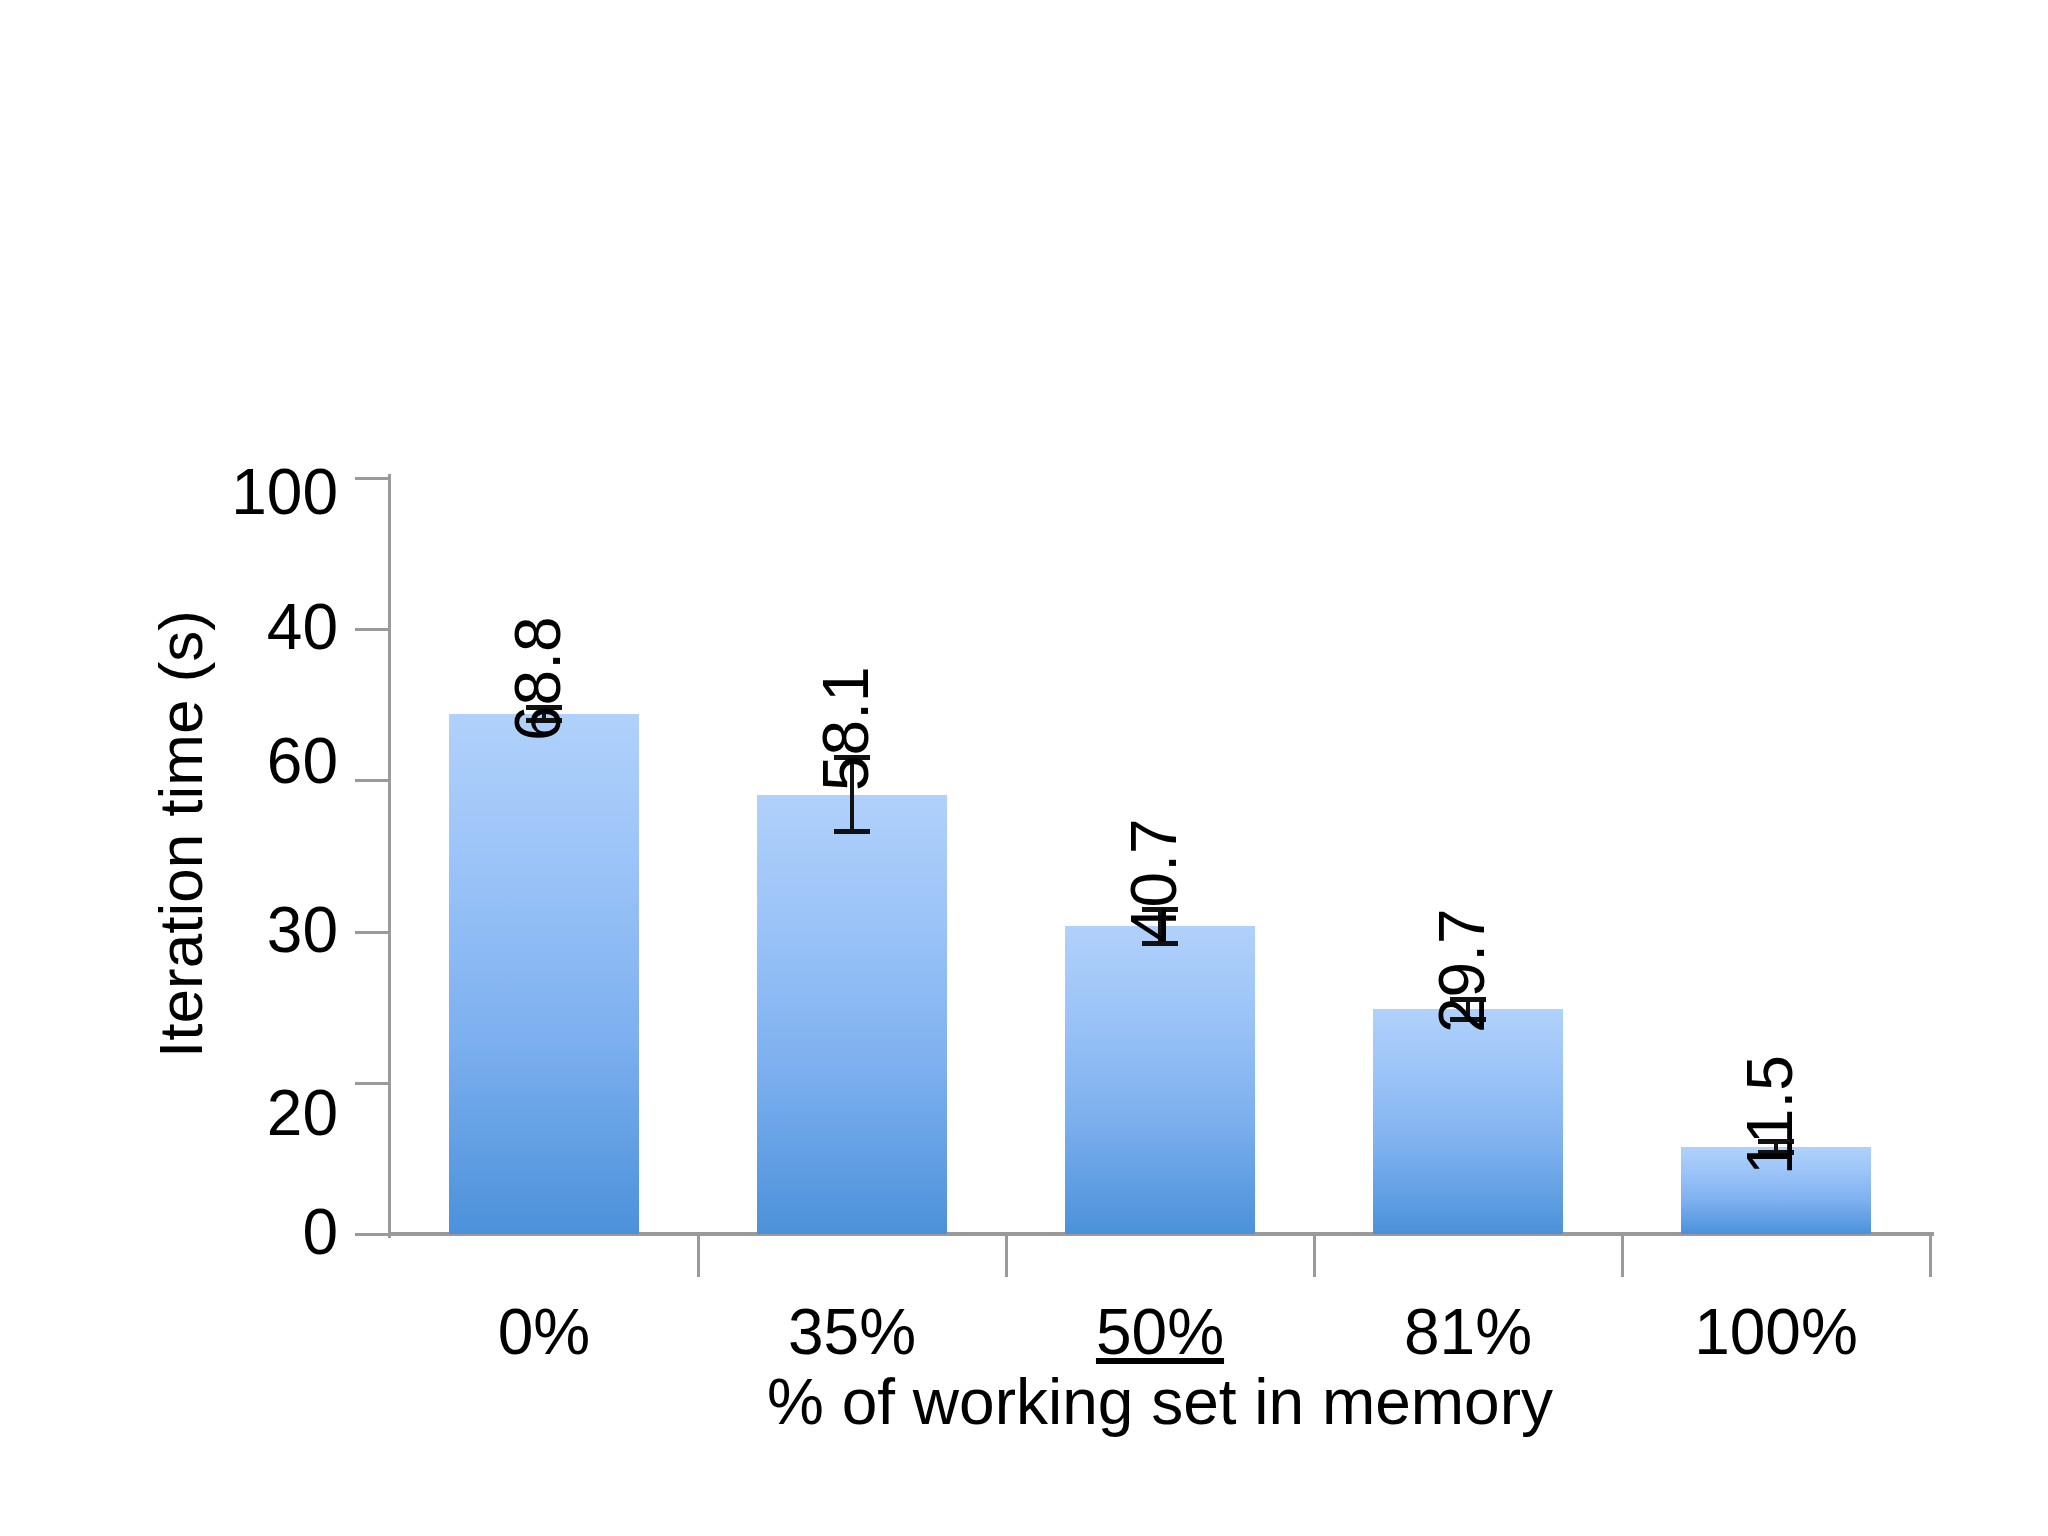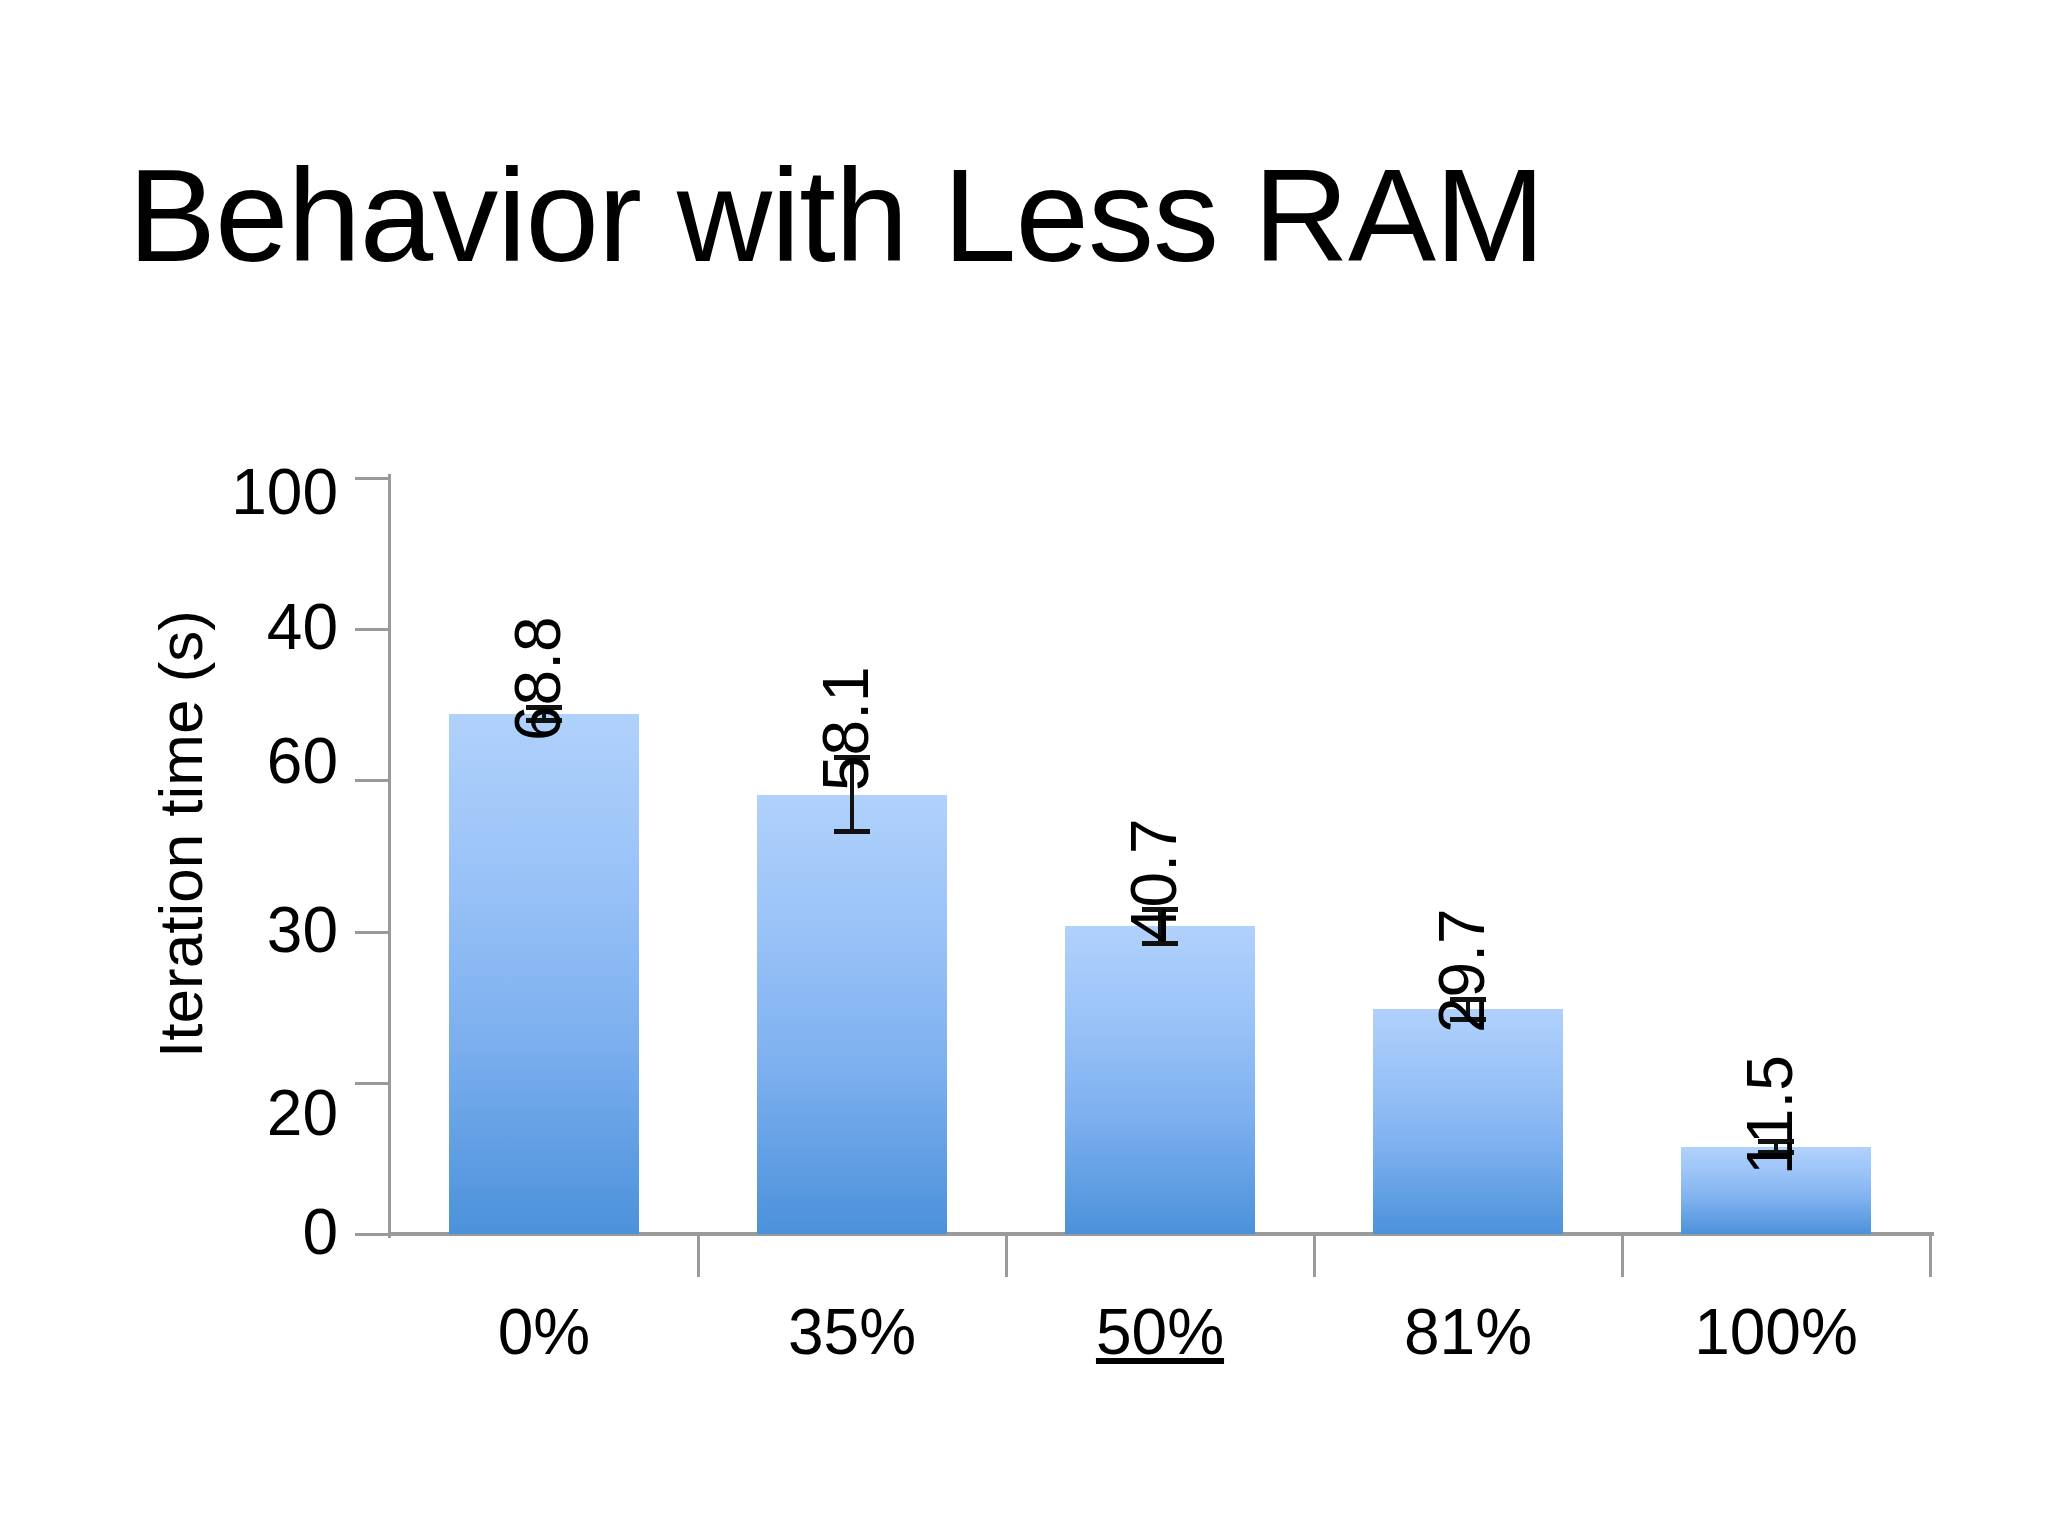--- a/index.html
+++ b/index.html
@@ -161,21 +161,20 @@
     line-height: 64px;
     color: #000000;
     white-space: nowrap;
   }
 </style>
 </head>
 <body>
 
 <div id="slide">
 
-  <div id="slide-title">Behavior with Less RAM</div>
 
   <div id="chart">
 
     <div id="y-axis-line"></div>
     <div id="x-axis-line"></div>
 
     <div id="y-ticks">
         <div class="y-tick" style="top: 793px;"></div>
         <div class="y-tick-label" style="top: 760px;">0</div>
         <div class="y-tick" style="top: 641.8px;"></div>
@@ -240,14 +239,15 @@
         <div class="x-tick-label" style="left: 390px; width: 308px;">0%</div>
         <div class="x-tick-label" style="left: 698px; width: 308px;">35%</div>
         <div class="x-tick-label" style="left: 1006px; width: 308px; text-decoration: underline;">50%</div>
         <div class="x-tick-label" style="left: 1314px; width: 308px;">81%</div>
         <div class="x-tick-label" style="left: 1622px; width: 308px;">100%</div>
       </div>
   </div>
 
   <div id="y-axis-title">Iteration time (s)</div>
 
+  <div id="x-axis-title">% of working set in memory</div>
 
 </div>
 
 </body></html>

